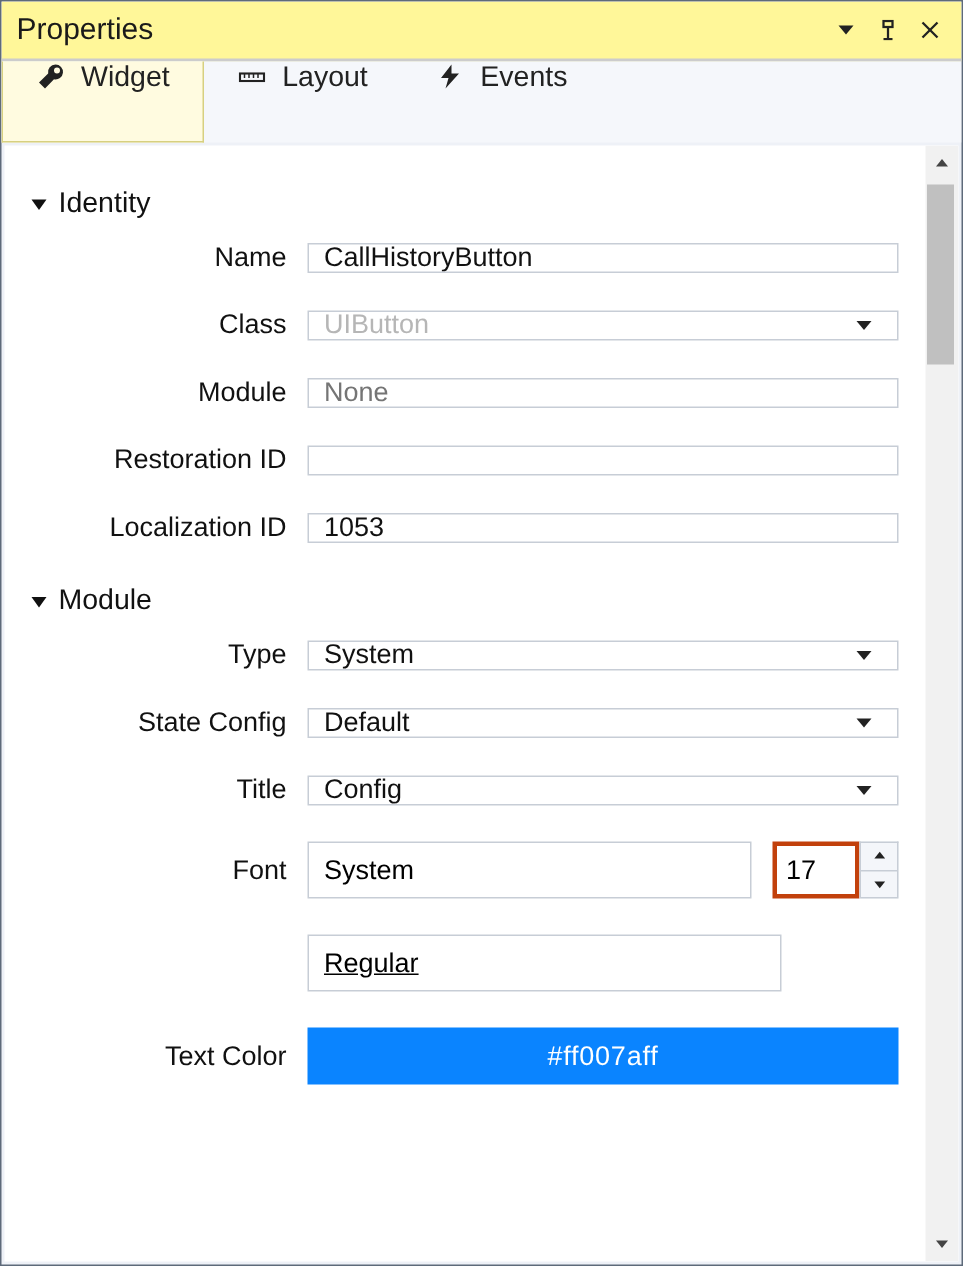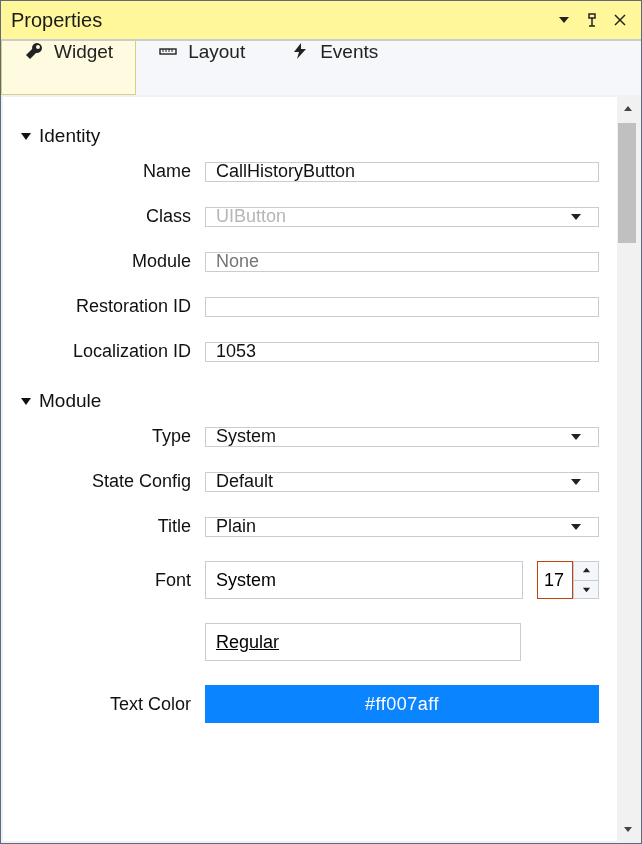--- a/index.html
+++ b/index.html
@@ -29,21 +29,21 @@
   .field-label { width: 190px; text-align: right; padding-right: 14px; font-size: 18px; color: #111; }
   .field-input { flex: 1; height: 20px; border: 1px solid #c7cdd6; background: #fff; font-size: 18px; padding: 0 10px; color: #111; }
   .field-input.placeholder { color: #b6b6b6; }
   .select { display: flex; align-items: center; justify-content: space-between; }
   .select .chev { width: 24px; display: flex; align-items: center; justify-content: center; }
   .select .chev svg { width: 12px; height: 12px; fill: #222; }
 
   .font-row { display: flex; align-items: center; gap: 14px; }
   .font-select { flex: 1; height: 38px; border: 1px solid #c7cdd6; background: #fff; display: flex; align-items: center; justify-content: space-between; padding: 0 8px 0 10px; font-size: 18px; }
   .font-size-wrap { display: flex; align-items: stretch; height: 38px; }
-  .font-size { width: 36px; border: 1px solid #c2410c; font-size: 18px; padding: 0 6px; }
+  .font-size { width: 58px; border: 3px solid #c2410c; font-size: 18px; padding: 0 6px; }
   .spinner { display: flex; flex-direction: column; width: 26px; }
   .spinner-btn { flex: 1; border: 1px solid #c7cdd6; background: #f4f6fa; display: flex; align-items: center; justify-content: center; cursor: pointer; }
   .spinner-btn:first-child { border-bottom: none; }
   .spinner-btn svg { width: 9px; height: 9px; fill: #222; }
   .font-weight-select { width: 316px; height: 38px; border: 1px solid #c7cdd6; background: #fff; display: flex; align-items: center; justify-content: space-between; padding: 0 8px 0 10px; font-size: 18px; text-decoration: underline; }
 
   .color-swatch { flex: 1; height: 38px; background: #0a84ff; color: #fff; display: flex; align-items: center; justify-content: center; font-size: 18px; letter-spacing: 0.5px; }
 </style>
 </head>
 <body>
@@ -158,21 +158,21 @@
         <span class="chev">
             <svg viewBox="0 0 12 12">
               <polygon points="1,3 11,3 6,9"></polygon>
             </svg>
           </span>
       </div>
     </div>
     <div class="field-row">
       <div class="field-label">Title</div>
       <div class="field-input select">
-        <span>Plain</span>
+        <span>Config</span>
         <span class="chev">
             <svg viewBox="0 0 12 12">
               <polygon points="1,3 11,3 6,9"></polygon>
             </svg>
           </span>
       </div>
     </div>
 
     <div class="field-row">
       <div class="field-label">Font</div>

